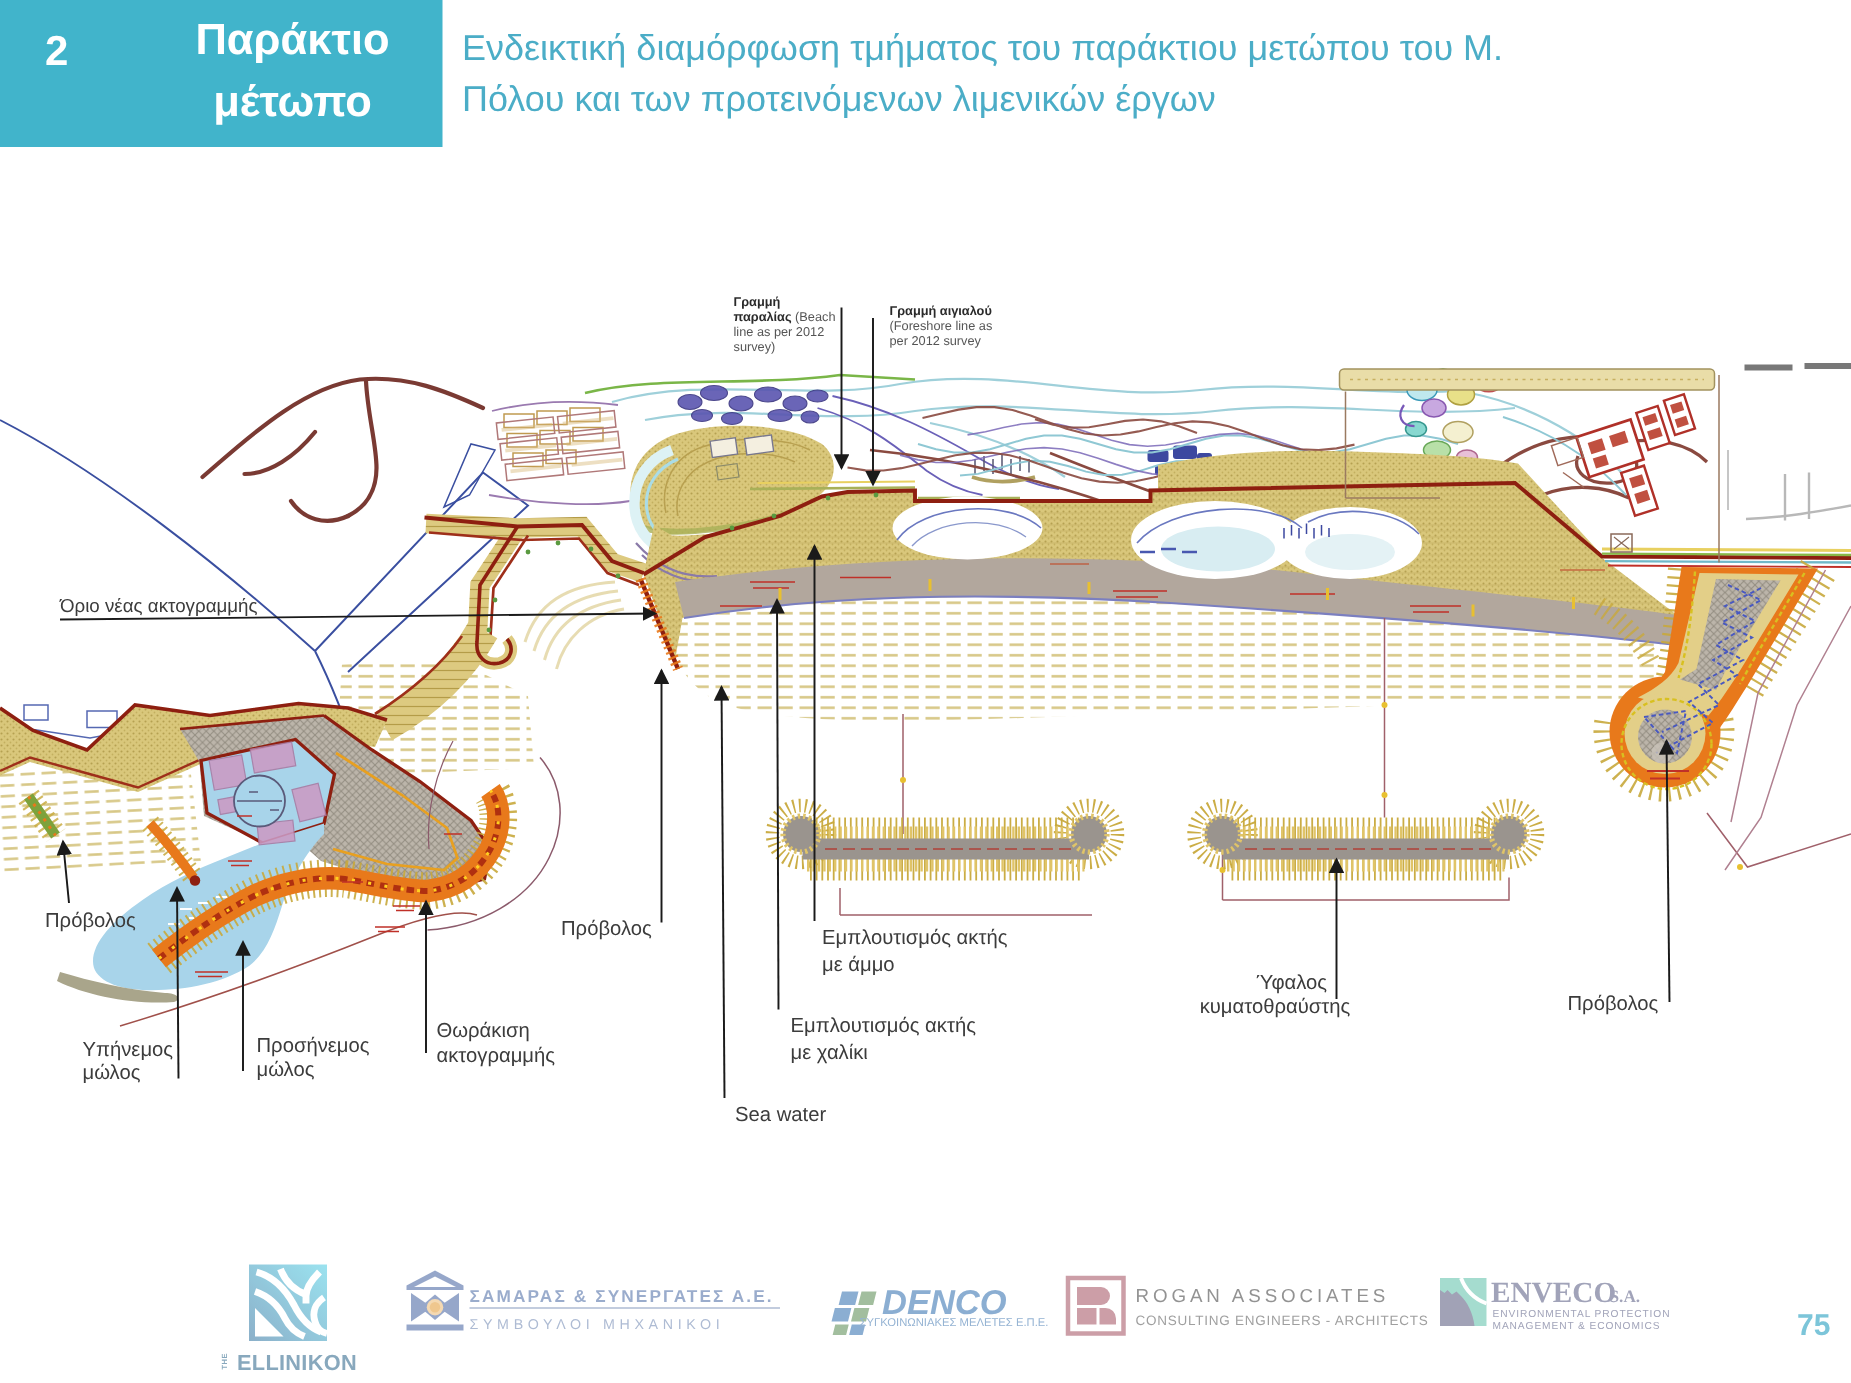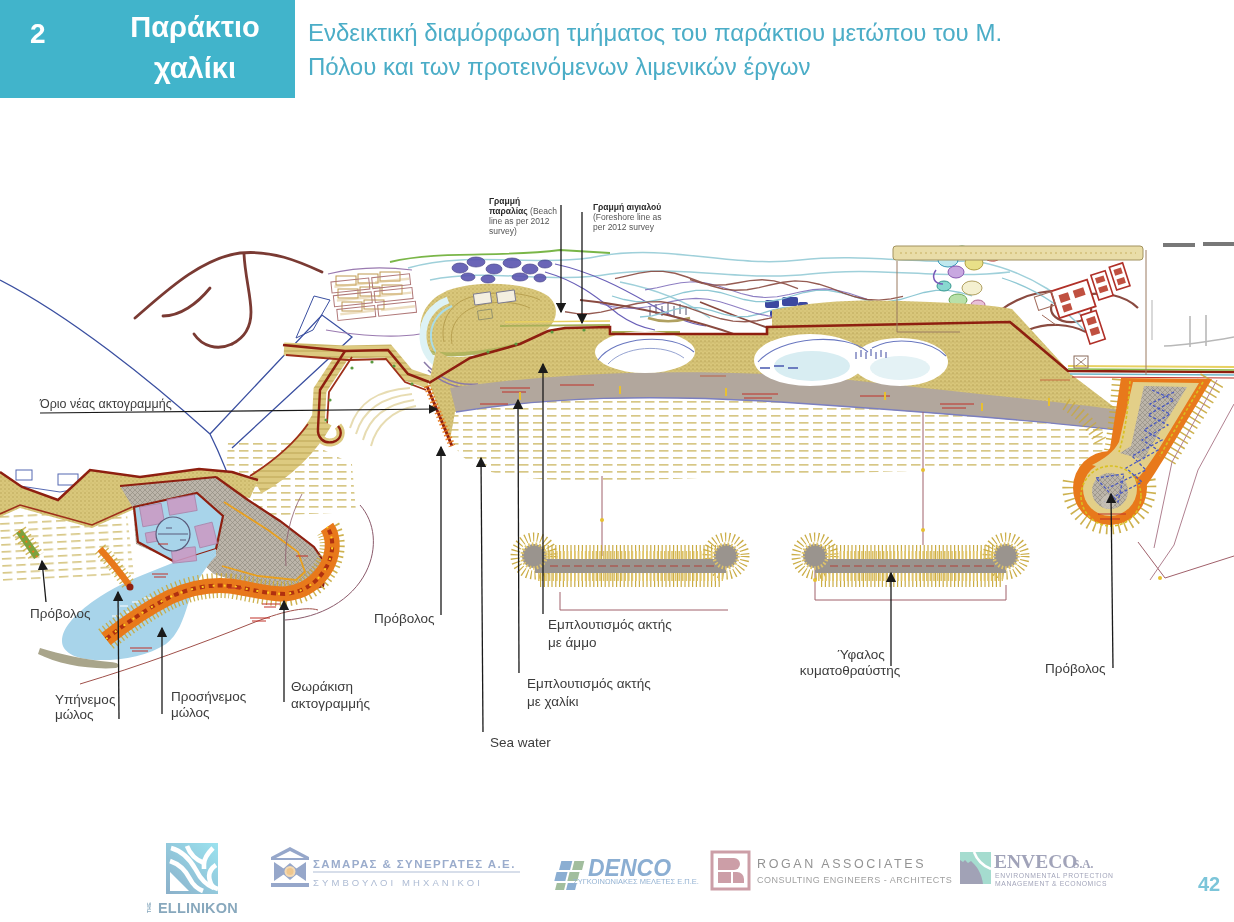--- a/index.html
+++ b/index.html
@@ -8,23 +8,23 @@
   .hdrnum{position:absolute;left:30px;top:18px;color:#fff;font-size:28px;font-weight:bold;}
   .hdrtitle{position:absolute;left:100px;top:7px;width:190px;color:#fff;font-size:29px;font-weight:bold;text-align:center;line-height:41px;}
   .maintitle{position:absolute;left:308px;top:16px;color:#4badc7;font-size:24px;line-height:34px;}
   .pagenum{position:absolute;left:1198px;top:873px;color:#7cc5d9;font-size:20px;font-weight:bold;}
   .footer{position:absolute;left:0;top:820px;width:1234px;height:102px;}
 </style>
 </head>
 <body>
   <div class="hdrbox"></div>
   <div class="hdrnum">2</div>
-  <div class="hdrtitle">Παράκτιο χαλίκι</div>
+  <div class="hdrtitle">Παράκτιο μέτωπο</div>
   <div class="maintitle">Ενδεικτική διαμόρφωση τμήματος του παράκτιου μετώπου του Μ.<br>Πόλου και των προτεινόμενων λιμενικών έργων</div>
-  <div class="pagenum">42</div>
+  <div class="pagenum">75</div>
 
   <svg id="map" width="1234" height="922" viewBox="0 0 1234 922" style="position:absolute;left:0;top:0;">
     <defs>
       <pattern id="sanddot" width="4" height="4" patternUnits="userSpaceOnUse">
         <rect width="4" height="4" fill="#d9c77b"></rect>
         <circle cx="1" cy="1" r="0.7" fill="#97812f" opacity="0.55"></circle>
         <circle cx="3" cy="3" r="0.6" fill="#a8923c" opacity="0.45"></circle>
       </pattern>
       <pattern id="seadash" width="14" height="7" patternUnits="userSpaceOnUse">
         <rect x="1" y="2" width="9.5" height="1.7" fill="#d5c47f" opacity="0.95"></rect>

